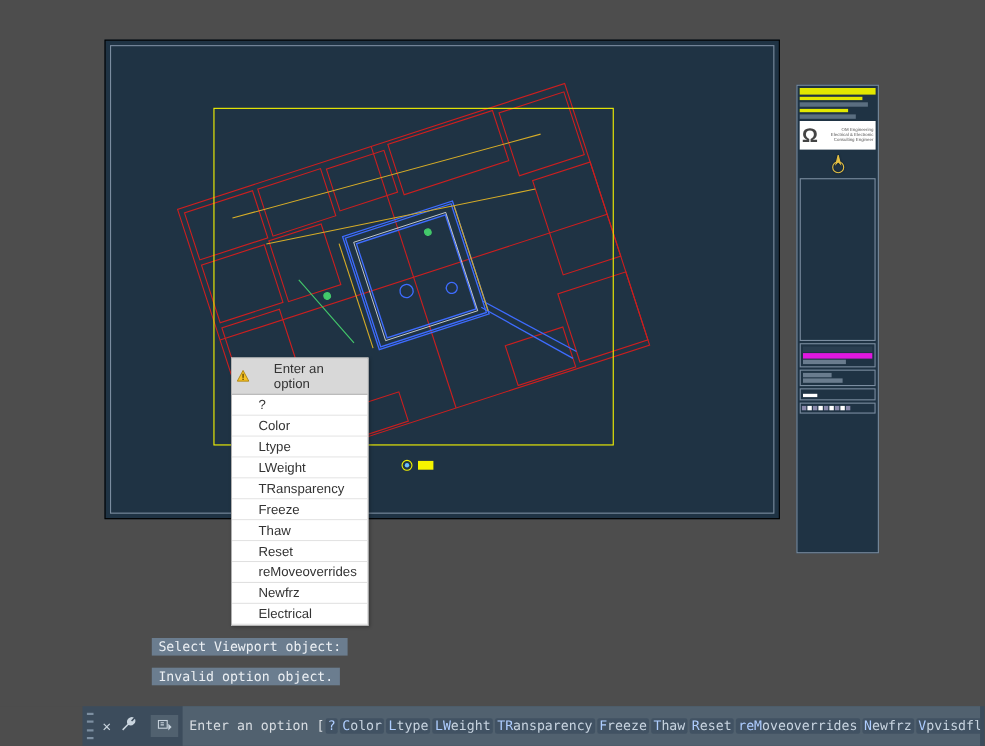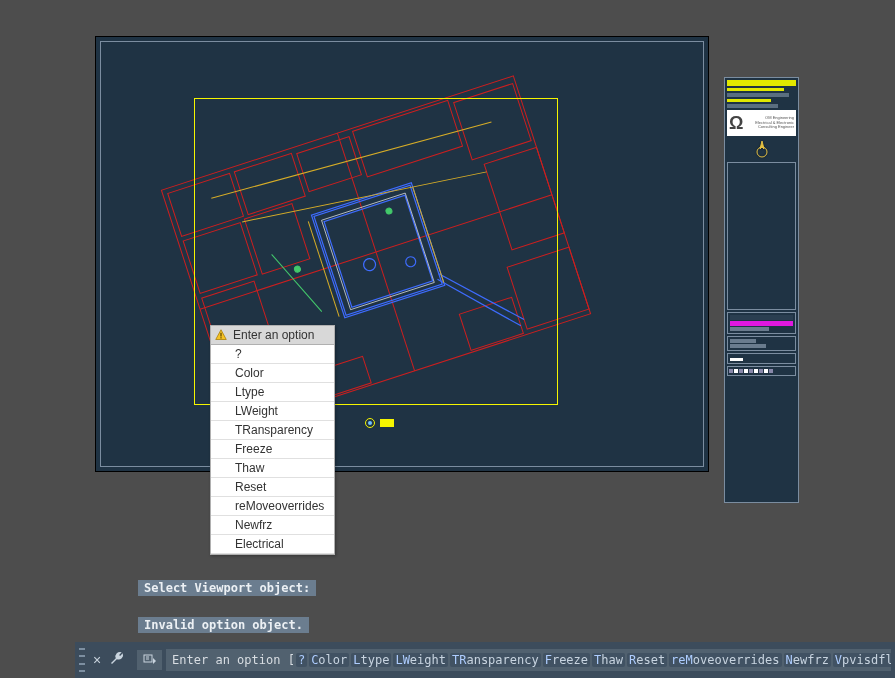--- a/index.html
+++ b/index.html
@@ -19,42 +19,42 @@
   .sb-box { border:1px solid #7b8da0; margin:2px; padding:2px; }
   .magenta { background:#e018e0; height:5px; margin:1px; }
   .lgray   { background:#6a7c8e; height:4px; margin:1px; width:60%; }
   .wline   { background:#fff; height:3px; width:20%; margin:3px 1px 1px 1px; }
   .scaleln { display:flex; gap:1px; }
   .scaleln span { display:inline-block; width:4px; height:4px; background:#88a; }
   .scaleln span.w { background:#fff; }
 
   
   .opt-popup { position:absolute; left:210px; top:325px; width:125px; background:#f7f7f7; border:1px solid #b0b0b0; font-size:12px; color:#333; box-shadow:1px 1px 3px rgba(0,0,0,.3); }
-  .opt-popup .hdr { background:#d8d8d8; border-bottom:1px solid #b0b0b0; padding:2px 4px; display:flex; align-items:center; gap:6px; font-size:12px; }
+  .opt-popup .hdr { background:#d8d8d8; border-bottom:1px solid #b0b0b0; padding:2px 4px; display:flex; align-items:center; gap:22px; font-size:12px; }
   .opt-popup .warn { width:12px; height:12px; }
   .opt-popup .item { padding:2px 0 2px 24px; border-bottom:1px solid #e0e0e0; background:#fff; cursor:pointer; }
 
   
   .vp-marks { position:absolute; left:365px; top:418px; display:flex; gap:5px; align-items:center; }
   .vp-marks .circ { width:10px; height:10px; border-radius:50%; border:1px solid #f5f500; background:#1f3344; position:relative; }
   .vp-marks .circ::after { content:""; position:absolute; inset:2px; background:#6ec0ff; border-radius:50%; }
   .vp-marks .rect { width:14px; height:8px; background:#f5f500; display:inline-block; }
 
   
   .cmd-hist { position:absolute; left:138px; top:580px; font-family:"Consolas",monospace; font-size:12px; }
-  .cmd-hist div { background:#6b7d8f; color:#ecf0f4; padding:1px 6px; display:inline-block; margin-bottom:21px;font-weight:bold; }
+  .cmd-hist div { background:#6b7d8f; color:#ecf0f4; padding:1px 6px; display:inline-block; margin-bottom:11px; }
 
   
   .cmdbar { position:absolute; left:75px; top:642px; width:820px; height:36px; background:#3c4c5c; display:flex; align-items:center; padding:0 4px; gap:4px; }
   .cmdbar .handle { width:6px; height:24px; display:flex; flex-direction:column; justify-content:space-between; }
   .cmdbar .handle span { width:6px; height:2px; background:#7d8fa1; }
   .cmdbar .close { color:#c9d4de; font-size:14px; cursor:pointer; padding:0 4px; }
   .cmdbar .wrench svg { width:16px; height:16px; }
   .cmdbar .dropdown { width:26px; height:20px; background:#51616f; display:flex; align-items:center; justify-content:center; margin-left:8px; }
-  .cmdline { flex:1 1 auto; background:#51616f; color:#d8dde2; font-family:"Consolas",monospace; font-size:12px; padding:4px 6px; white-space:nowrap; overflow:hidden; height:22px; display:flex; align-items:center; }
+  .cmdline { flex:1 1 auto; background:#51616f; color:#d8dde2; font-family:"Consolas",monospace; font-size:12px; padding:4px 6px; white-space:nowrap; overflow:hidden; height:36px; display:flex; align-items:center; }
   .cmdline .kw { background:#415263; color:#c8d4e0; padding:0 2px; border-radius:2px; margin:0 1px; }
   .cmdline .kw b { color:#aecdff; font-weight:normal; }
 </style>
 </head>
 <body>
 
 <div class="canvas-area">
 
   <div class="sheet">
     <div class="sheet-inner"></div>

